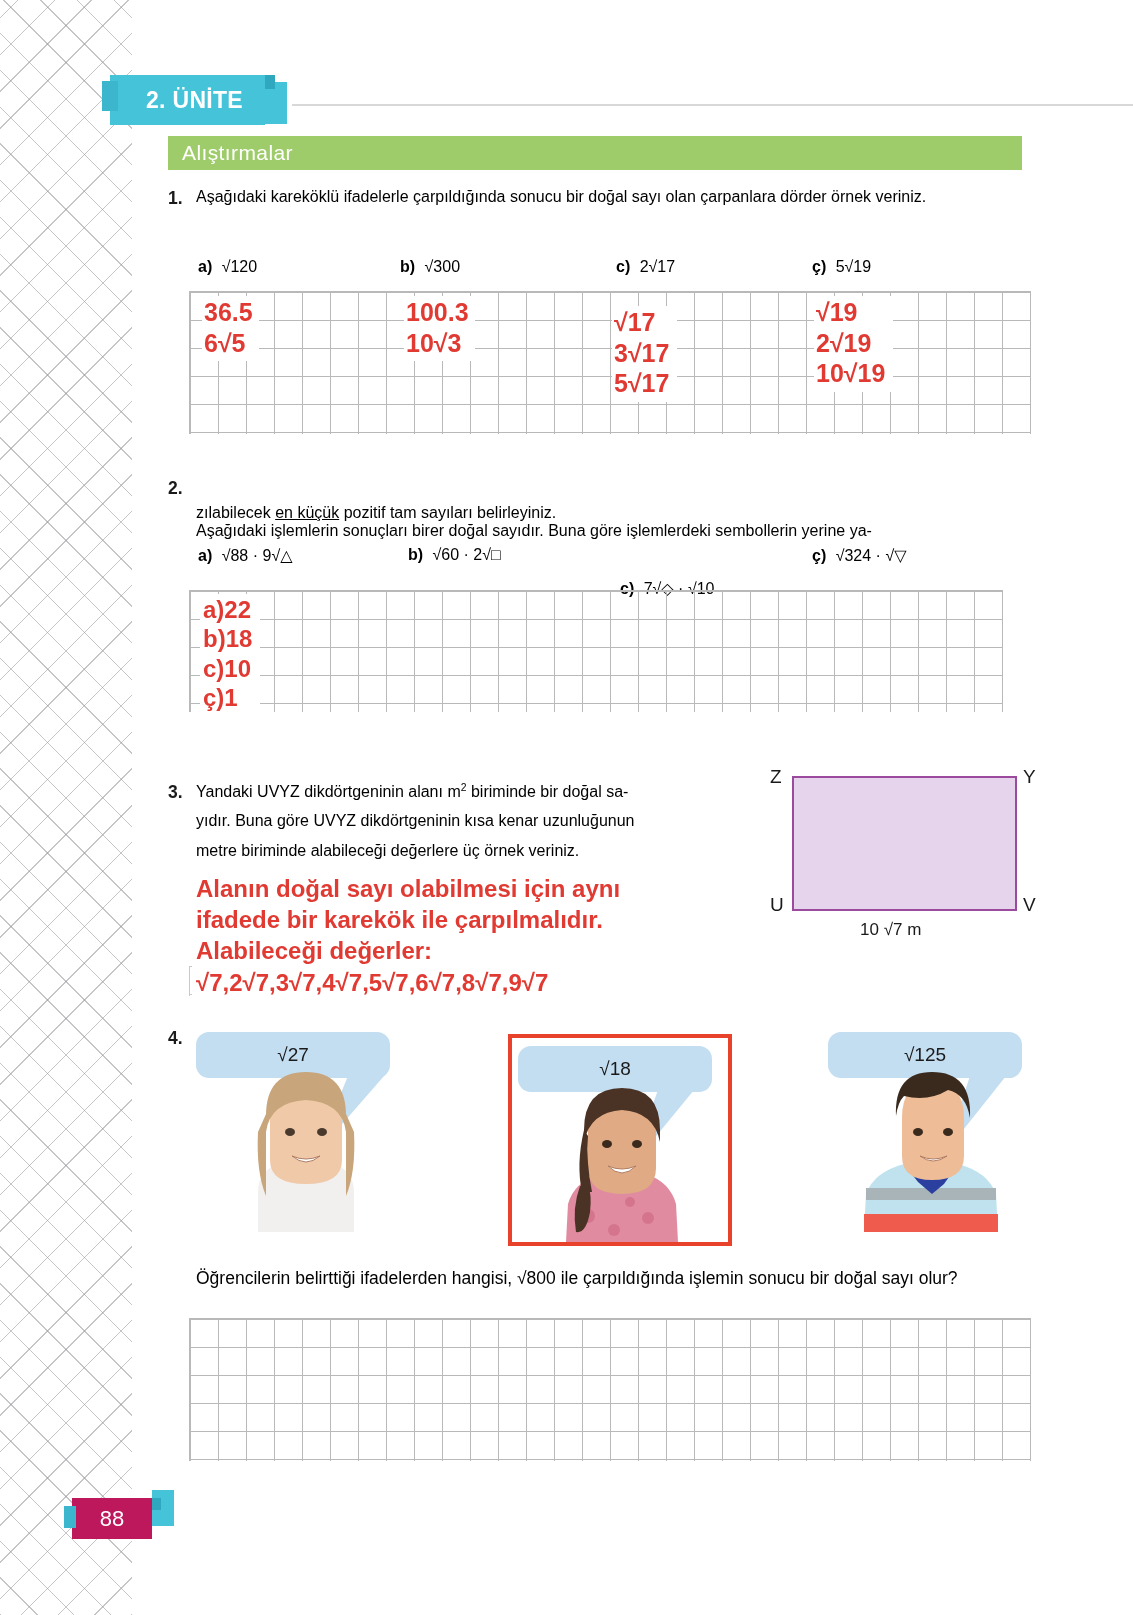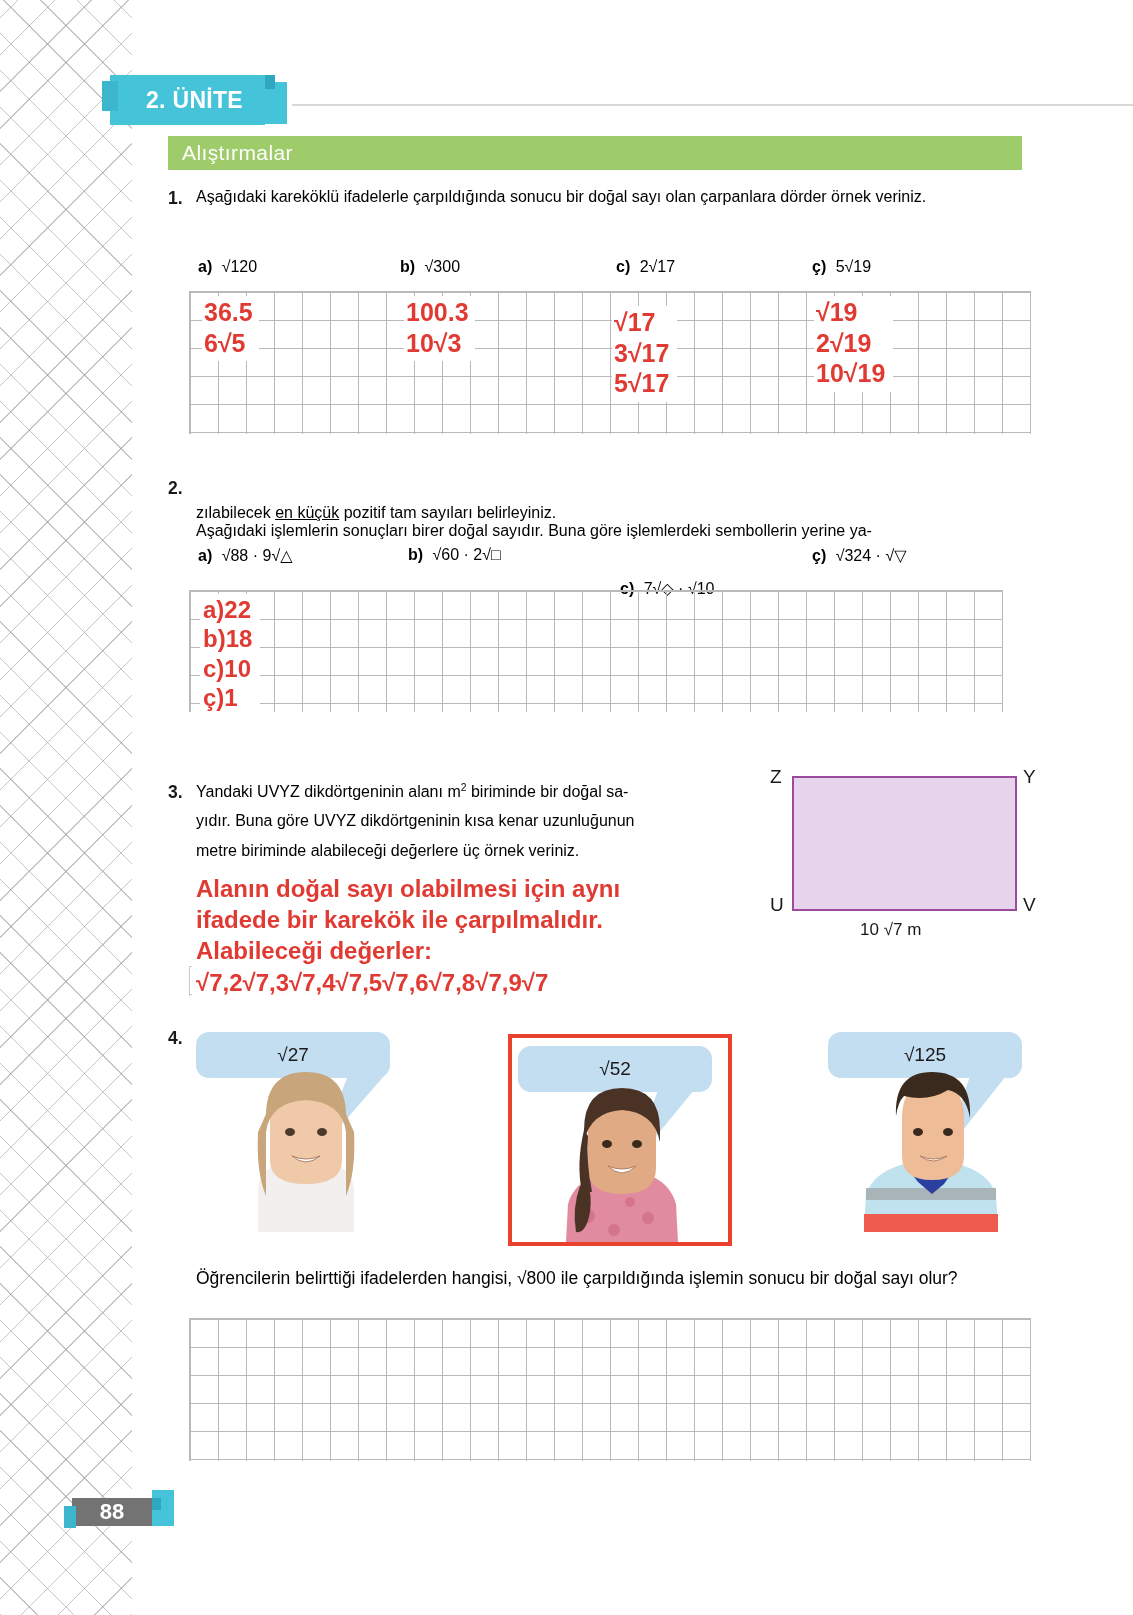--- a/index.html
+++ b/index.html
@@ -108,22 +108,22 @@
     font-size:19px;color:#1a1a1a;box-sizing:border-box;
   }
 
   .sel-frame{
     position:absolute;border:4px solid #e8412c;box-sizing:border-box;
   }
 
   
   .pgnum-wrap{position:absolute;left:72px;top:1498px;}
   .pgnum{
-    position:relative;width:80px;height:28px;background:#737373;
-    color:#ffffff;font-size:22px;font-weight:bold;
+    position:relative;width:80px;height:41px;background:#be185d;
+    color:#ffffff;font-size:22px;font-weight:normal;
     display:flex;align-items:center;justify-content:center;
   }
   .pgnum:before{
     content:"";position:absolute;left:-8px;top:8px;width:12px;height:22px;background:#3bb6cc;
   }
   .pgnum-flag{
     position:absolute;left:80px;top:-8px;width:22px;height:36px;background:#45c3d8;
   }
   .pgnum-flag:after{
     content:"";position:absolute;left:0;top:8px;width:9px;height:12px;background:#2fa8bf;
@@ -266,21 +266,21 @@
         <ellipse cx="94" cy="100" rx="5" ry="4" fill="#4a3a2e"></ellipse>
         <ellipse cx="126" cy="100" rx="5" ry="4" fill="#4a3a2e"></ellipse>
         <path d="M96 124 Q110 136 124 124 Q110 130 96 124 Z" fill="#ffffff" stroke="#b07c62" stroke-width="1"></path>
       </g>
     </svg>
   </div>
 
   <div class="sel-frame" style="left:508px;top:1034px;width:224px;height:212px;"></div>
   <div class="student" style="left:518px;top:1046px;height:196px;">
     <div class="bubble" style="left:0px;top:0px;">
-      <span>√52</span>
+      <span>√18</span>
     </div>
     <svg width="204" height="196" style="position:absolute;left:0;top:0;">
       <polygon points="140,44 176,44 112,122" fill="#c3ddf1"></polygon>
       <g>
         <path d="M48 196 L50 158 Q56 136 82 128 L128 128 Q152 136 158 158 L160 196 Z" fill="#e08ba0"></path>
         <circle cx="70" cy="170" r="7" fill="#d4758d"></circle>
           <circle cx="96" cy="184" r="6" fill="#d4758d"></circle>
         <circle cx="130" cy="172" r="6" fill="#d4758d"></circle>
           <circle cx="112" cy="156" r="5" fill="#d4758d"></circle>
         <path d="M70 84 Q70 48 104 48 Q138 48 138 84 L138 122 Q138 148 104 148 Q70 148 70 122 Z" fill="#e0ab84"></path>

